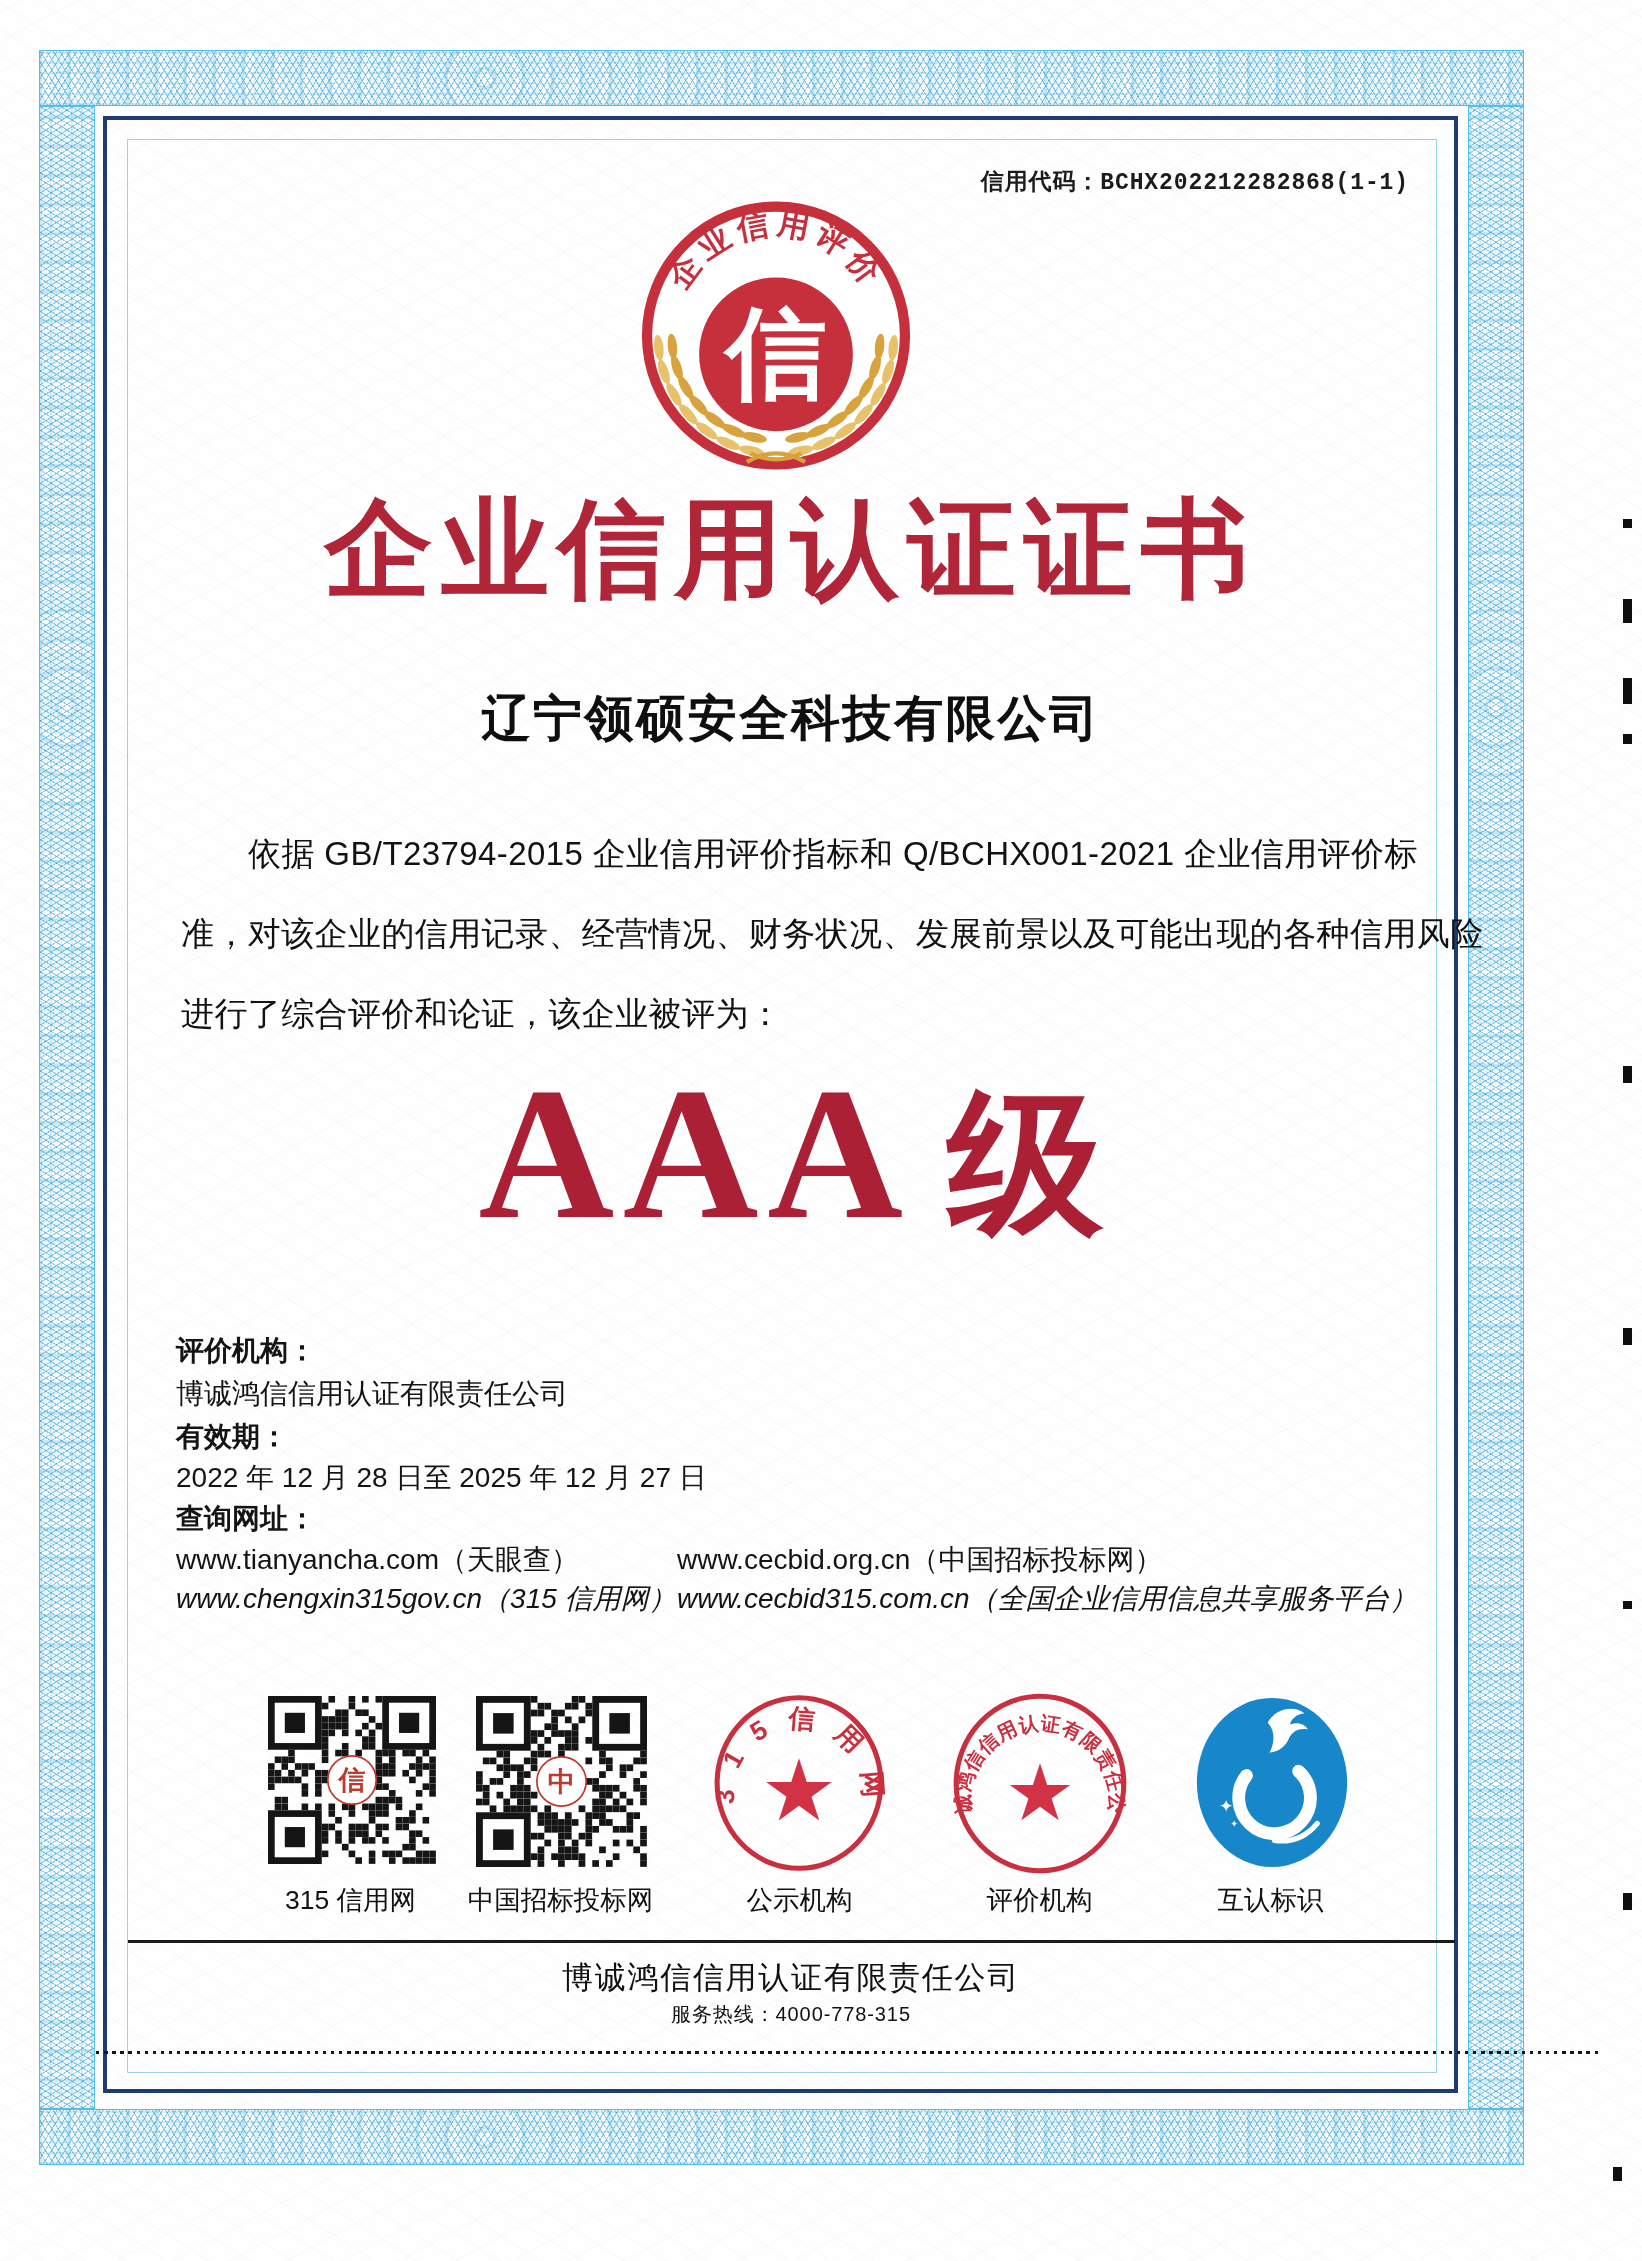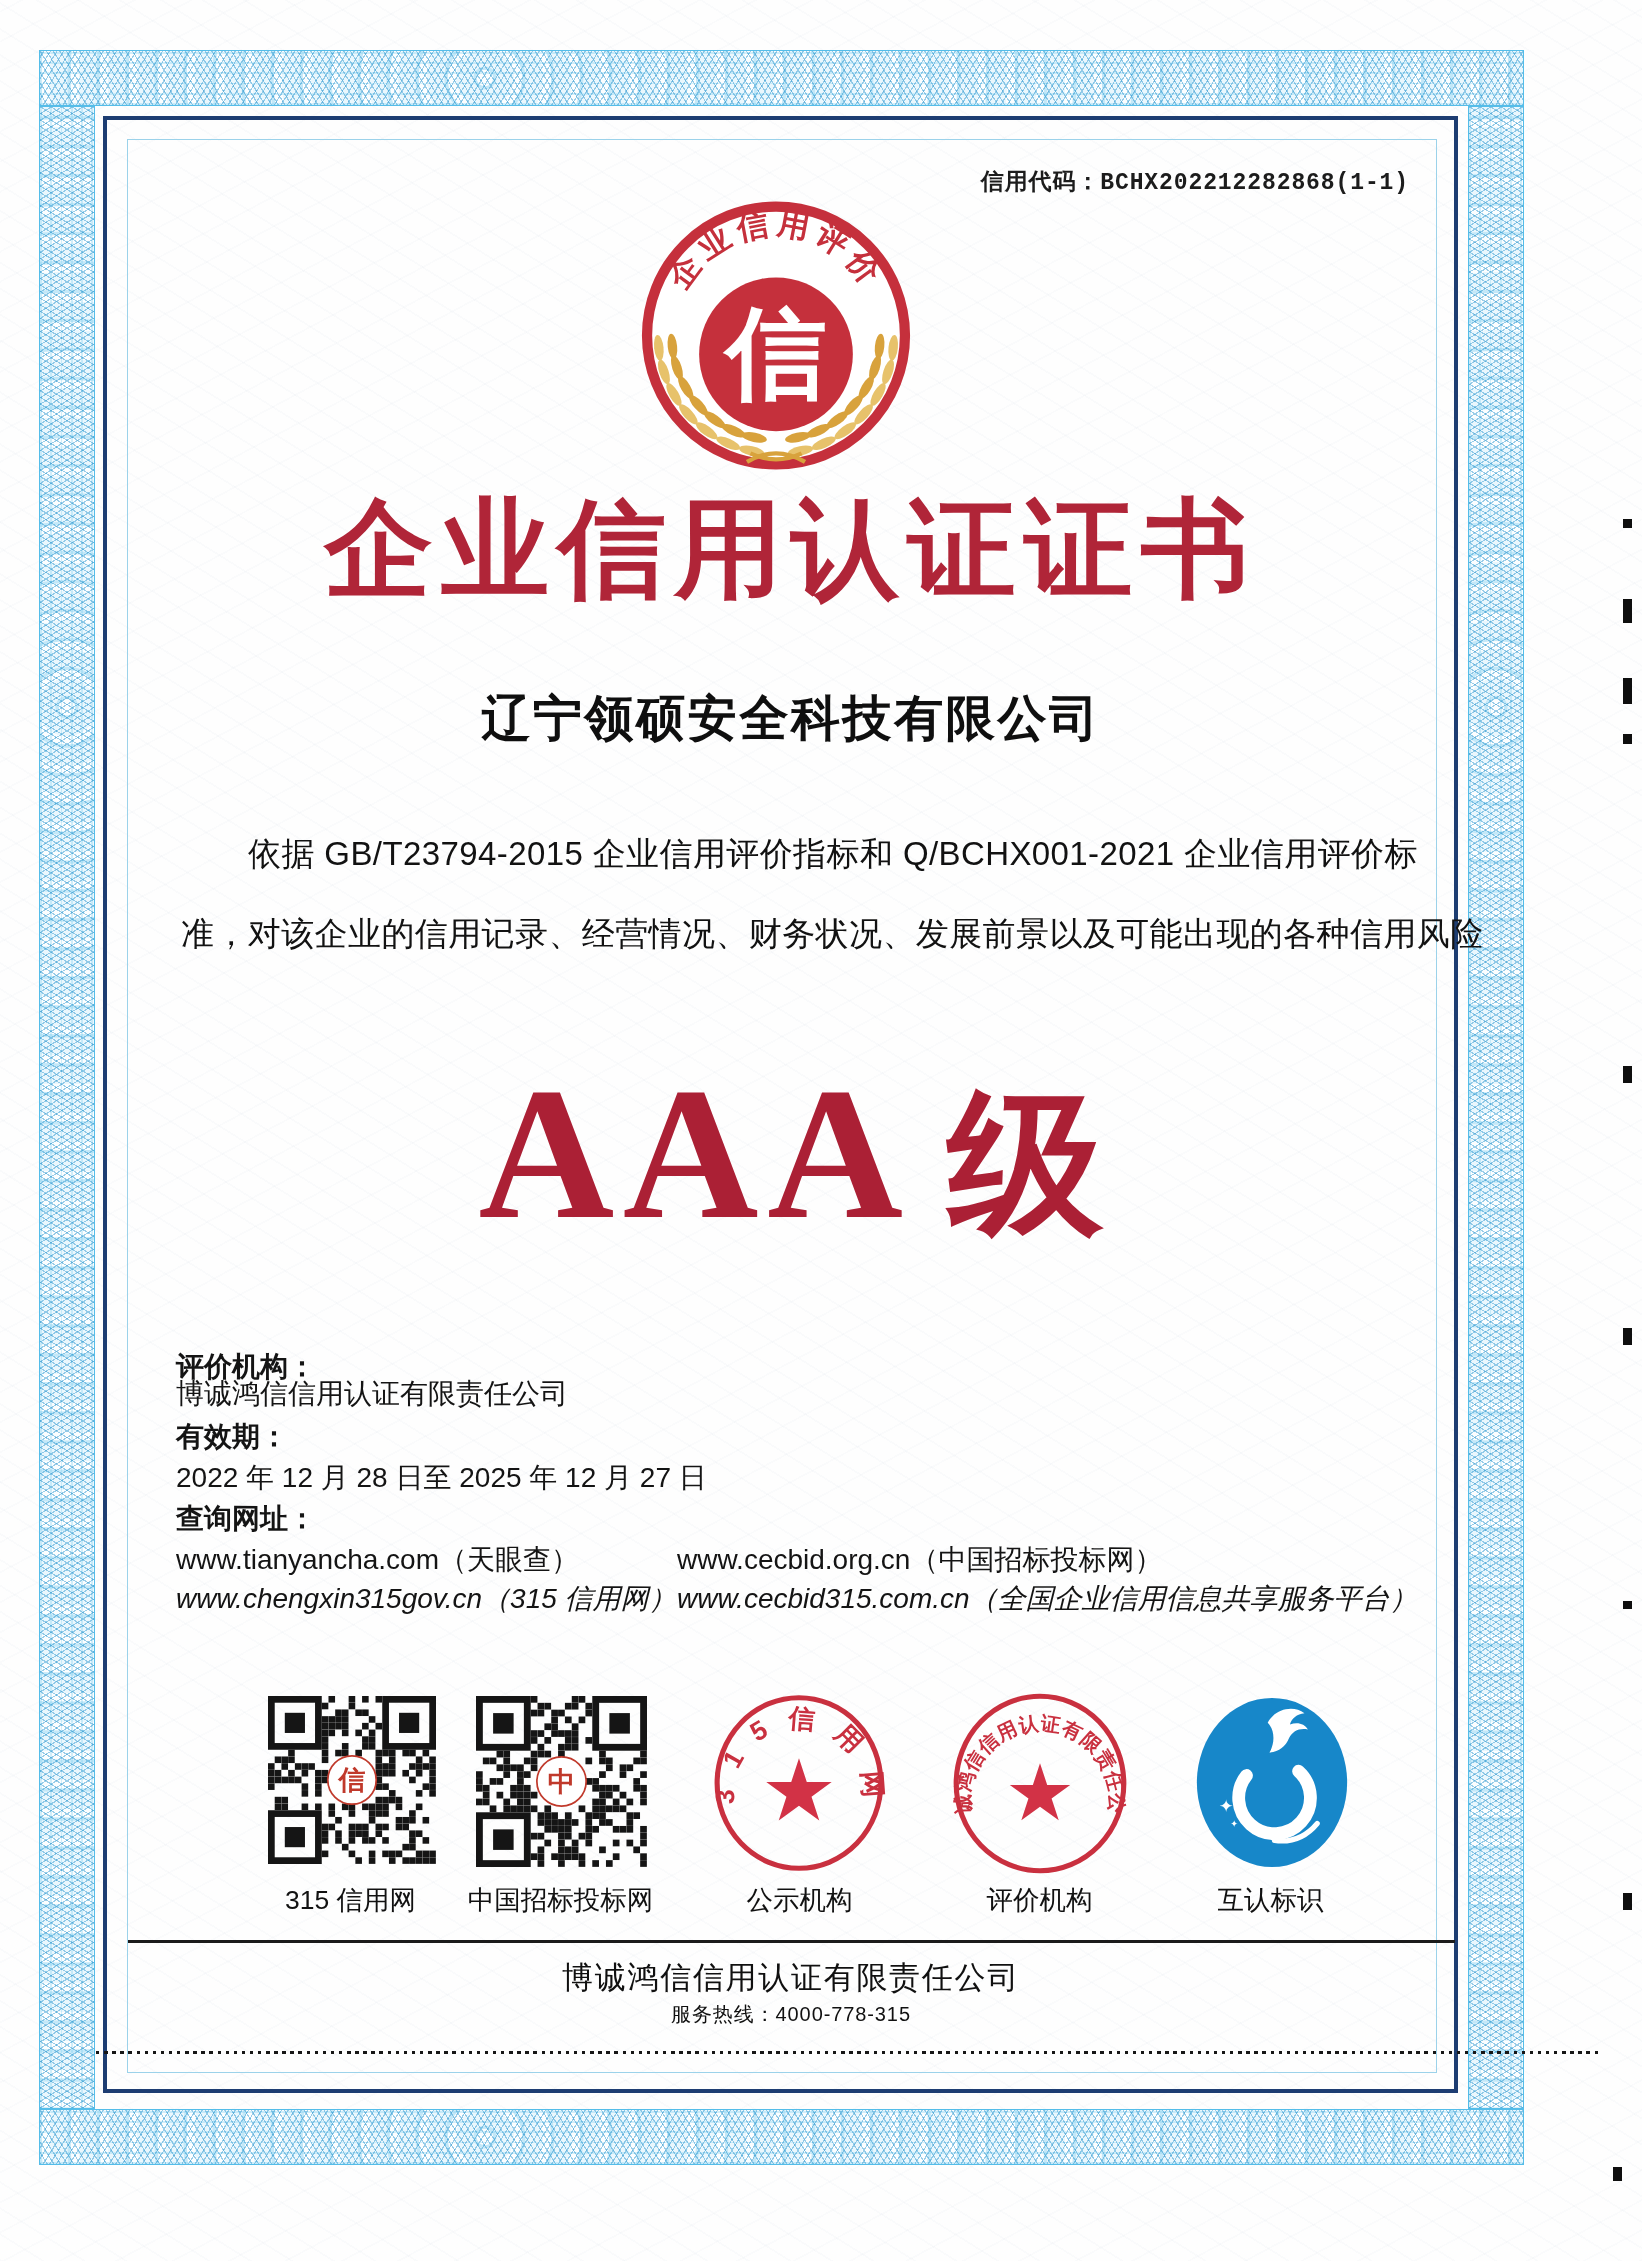--- a/index.html
+++ b/index.html
@@ -167,28 +167,29 @@
   <circle cx="0" cy="22" r="90" fill="#c5303c"></circle>
   <text x="0" y="62" font-size="118" font-weight="bold" fill="#ffffff" text-anchor="middle">信</text>
 </svg>
 
 <div class="title">企业信用认证证书</div>
 <div class="company">辽宁领硕安全科技有限公司</div>
 
 <div class="para">
   <div class="line">依据 GB/T23794-2015 企业信用评价指标和 Q/BCHX001-2021 企业信用评价标</div>
   <div class="line">准，对该企业的信用记录、经营情况、财务状况、发展前景以及可能出现的各种信用风险</div>
+  <div class="line">进行了综合评价和论证，该企业被评为：</div>
 </div>
 
 <div class="rating">
   <span class="aaa">AAA</span><span class="grade">级</span>
 </div>
 
 <div class="info">
-  <div class="row lbl" style="top:16px;font-family:Liberation Mono, monospace;">评价机构：</div>
+  <div class="row lbl" style="top:0;font-family:Liberation Mono, monospace;">评价机构：</div>
   <div class="row" style="top:43px;">博诚鸿信信用认证有限责任公司</div>
   <div class="row lbl" style="top:86px;text-align:center;">有效期：</div>
   <div class="row" style="top:127px;">2022 年 12 月 28 日至 2025 年 12 月 27 日</div>
   <div class="row lbl" style="top:168px;">查询网址：</div>
   <div class="row" style="top:209px;">
     <span>www.tianyancha.com（天眼查）</span>
     <span class="urlcol2">www.cecbid.org.cn（中国招标投标网）</span>
   </div>
   <div class="row" style="top:248px;font-style:italic;">
     <span>www.chengxin315gov.cn（315 信用网）</span>

